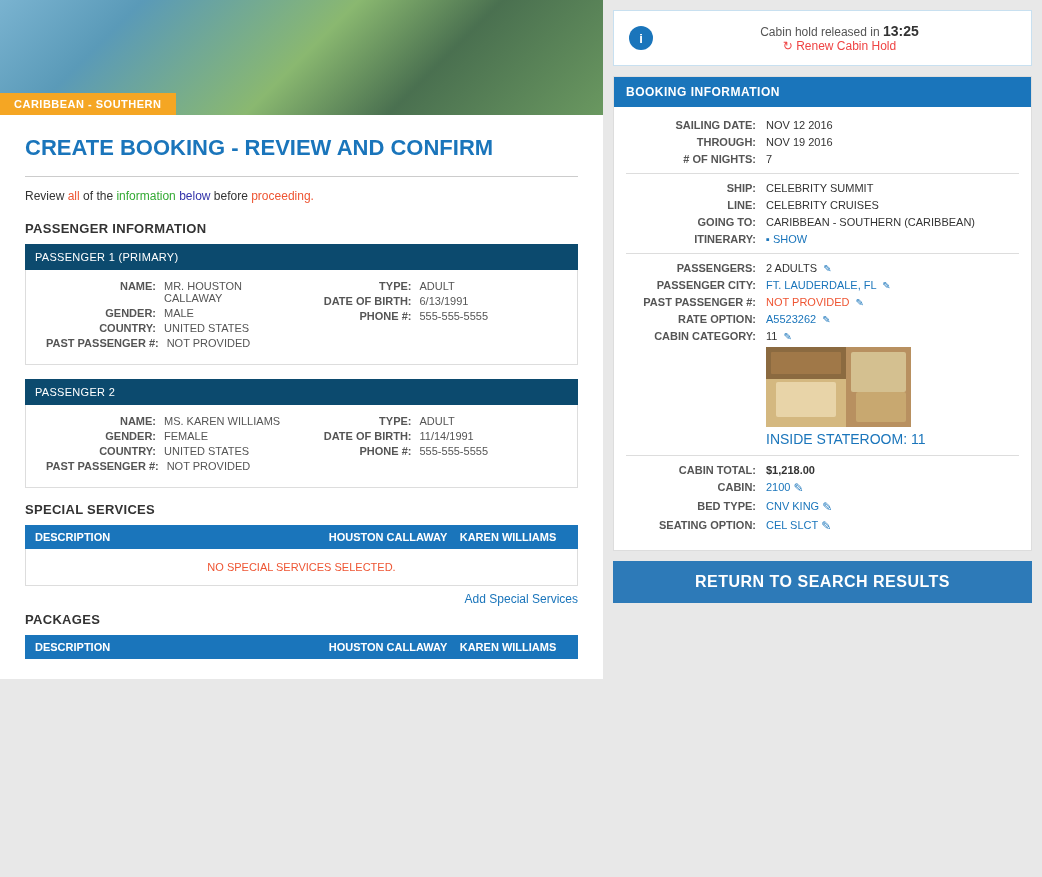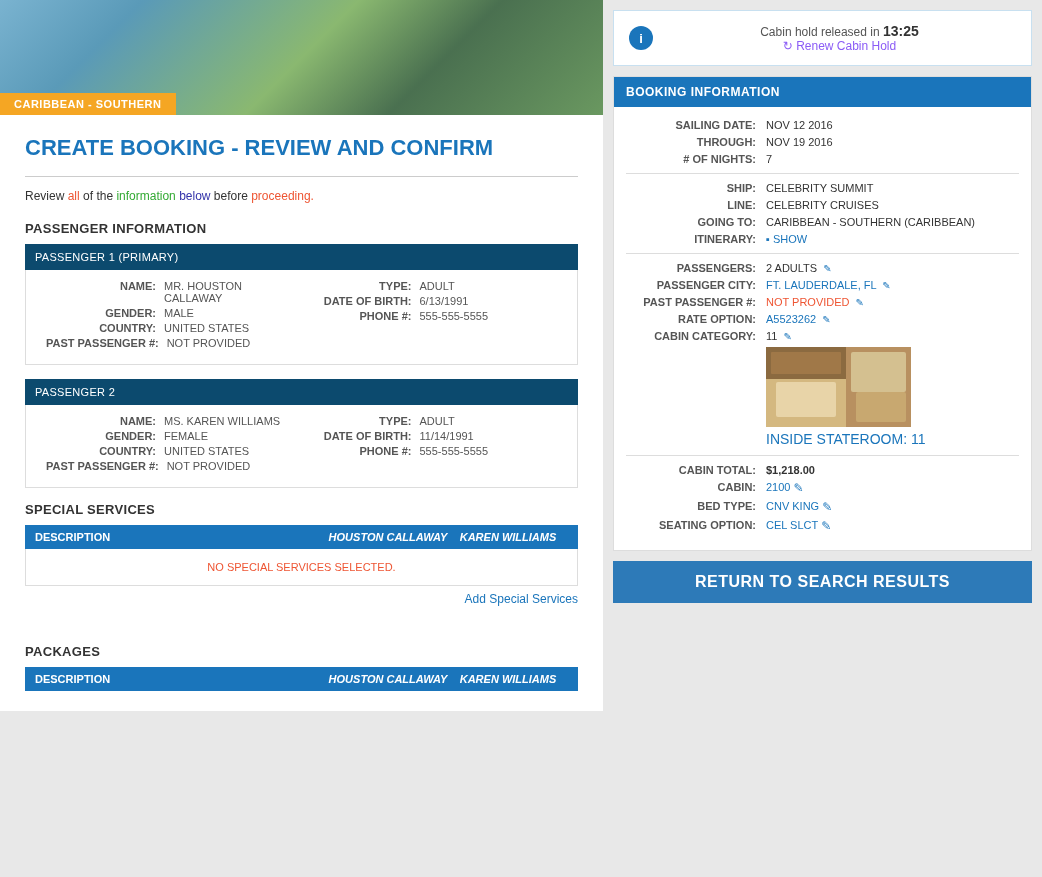--- a/index.html
+++ b/index.html
@@ -68,28 +68,28 @@
 
     
     .services-section { margin-top: 14px; }
     .table-header-row {
       background: #1a75bb;
       color: #fff;
       display: flex;
       padding: 6px 10px;
     }
     .table-header-row .col-desc { flex: 1; font-size: 11px; font-weight: bold; }
-    .table-header-row .col-person { width: 120px; text-align: center; font-size: 11px; font-weight: bold; font-style: italic; }
+    .table-header-row .col-person { width: 120px; text-align: center; font-size: 11px; font-weight: bold; }
 
     .no-services { text-align: center; padding: 12px; font-size: 11px; color: #777; border: 1px solid #ddd; border-top: none; }
     .no-services span { color: #e53; }
 
     .add-services-link { text-align: right; padding: 6px 0; font-size: 12px; color: #1a75bb; cursor: pointer; text-decoration: none; }
 
-    .packages-section { margin-top: 32px; }
+    .packages-section { margin-top: 0; }
 
     
     .right-panel { flex: 1; padding: 0 0 0 0; min-width: 360px; }
 
     .cabin-hold-box {
       background: #fff;
       border: 1px solid #c8e0f0;
       margin: 10px 10px;
       padding: 12px 15px;
       display: flex;
@@ -99,21 +99,21 @@
     .info-icon {
       width: 24px; height: 24px;
       background: #1a75bb;
       border-radius: 50%;
       display: flex; align-items: center; justify-content: center;
       color: #fff; font-weight: bold; font-size: 13px;
       flex-shrink: 0;
     }
     .cabin-hold-text { font-size: 12px; color: #555; text-align: center; flex: 1; }
     .cabin-hold-text .timer { font-weight: bold; color: #333; font-size: 14px; }
-    .cabin-hold-text .renew-link { color: #8b5cf6; cursor: pointer; display: block; font-size: 12px; }
+    .cabin-hold-text .renew-link { color: #ef4444; cursor: pointer; display: block; font-size: 12px; }
 
     .booking-info-box {
       background: #fff;
       margin: 0 10px 10px;
       border: 1px solid #ddd;
     }
     .booking-info-header {
       background: #1a75bb;
       color: #fff;
       font-size: 12px;

